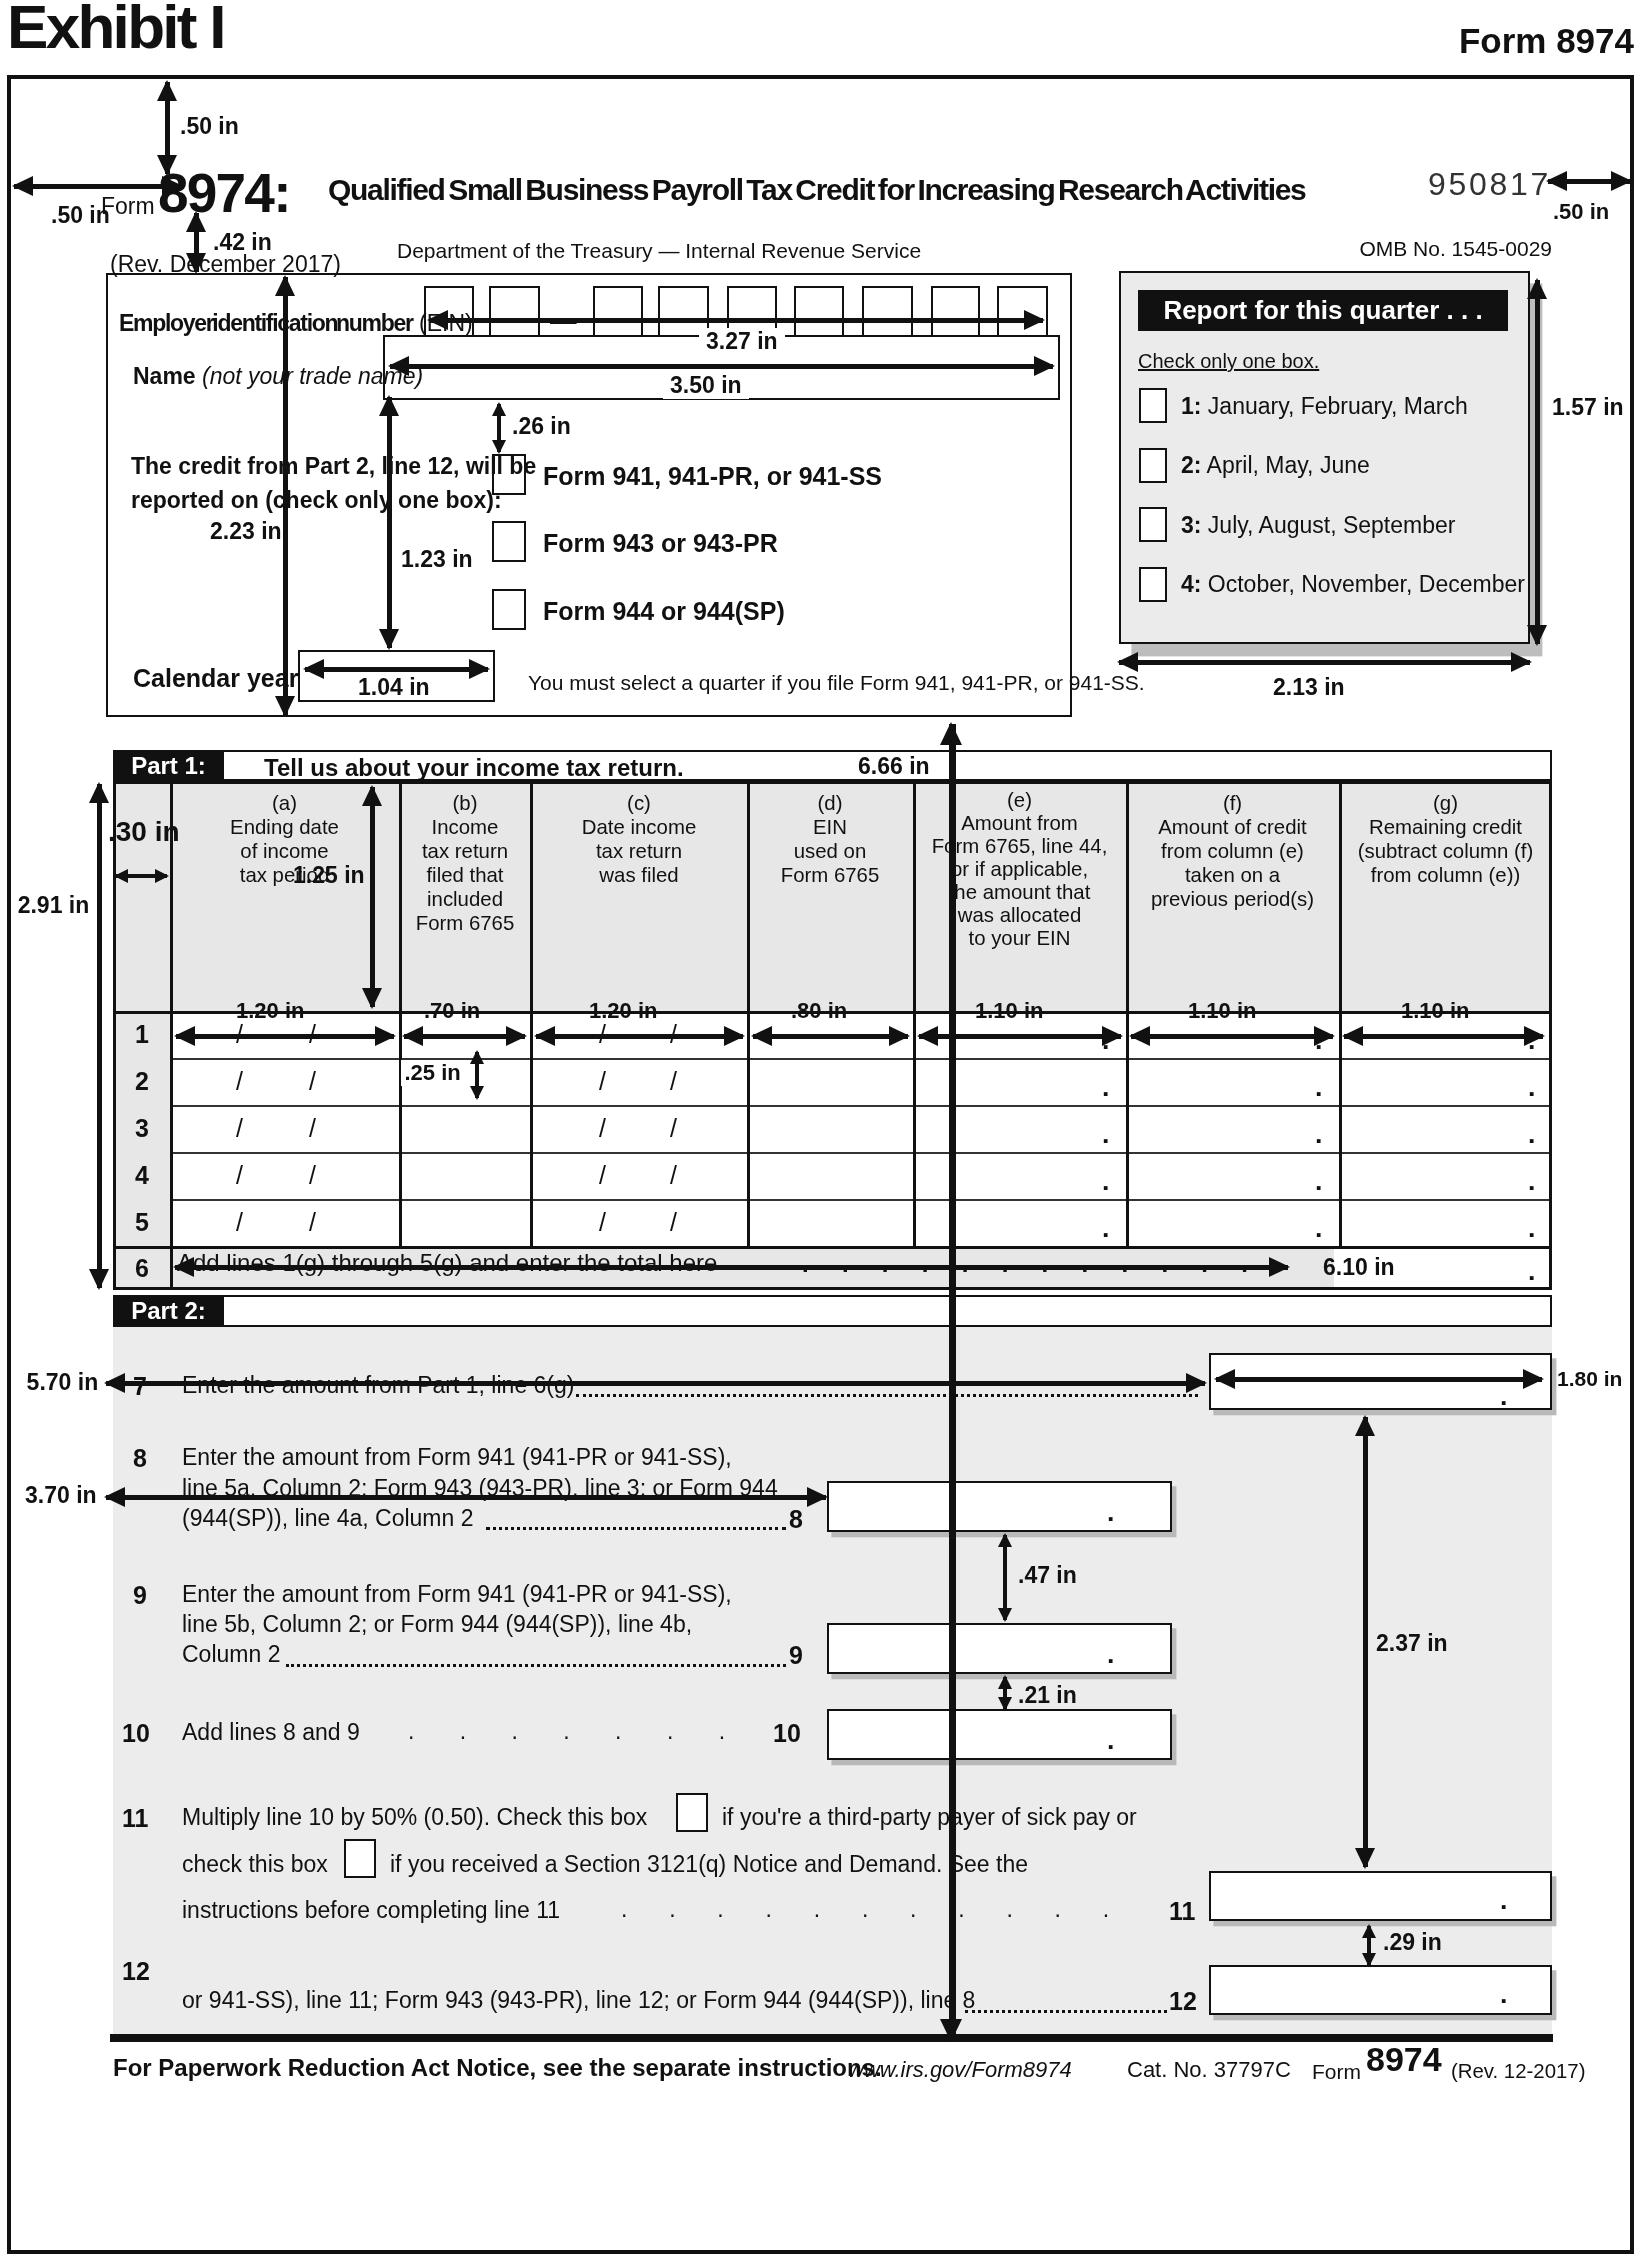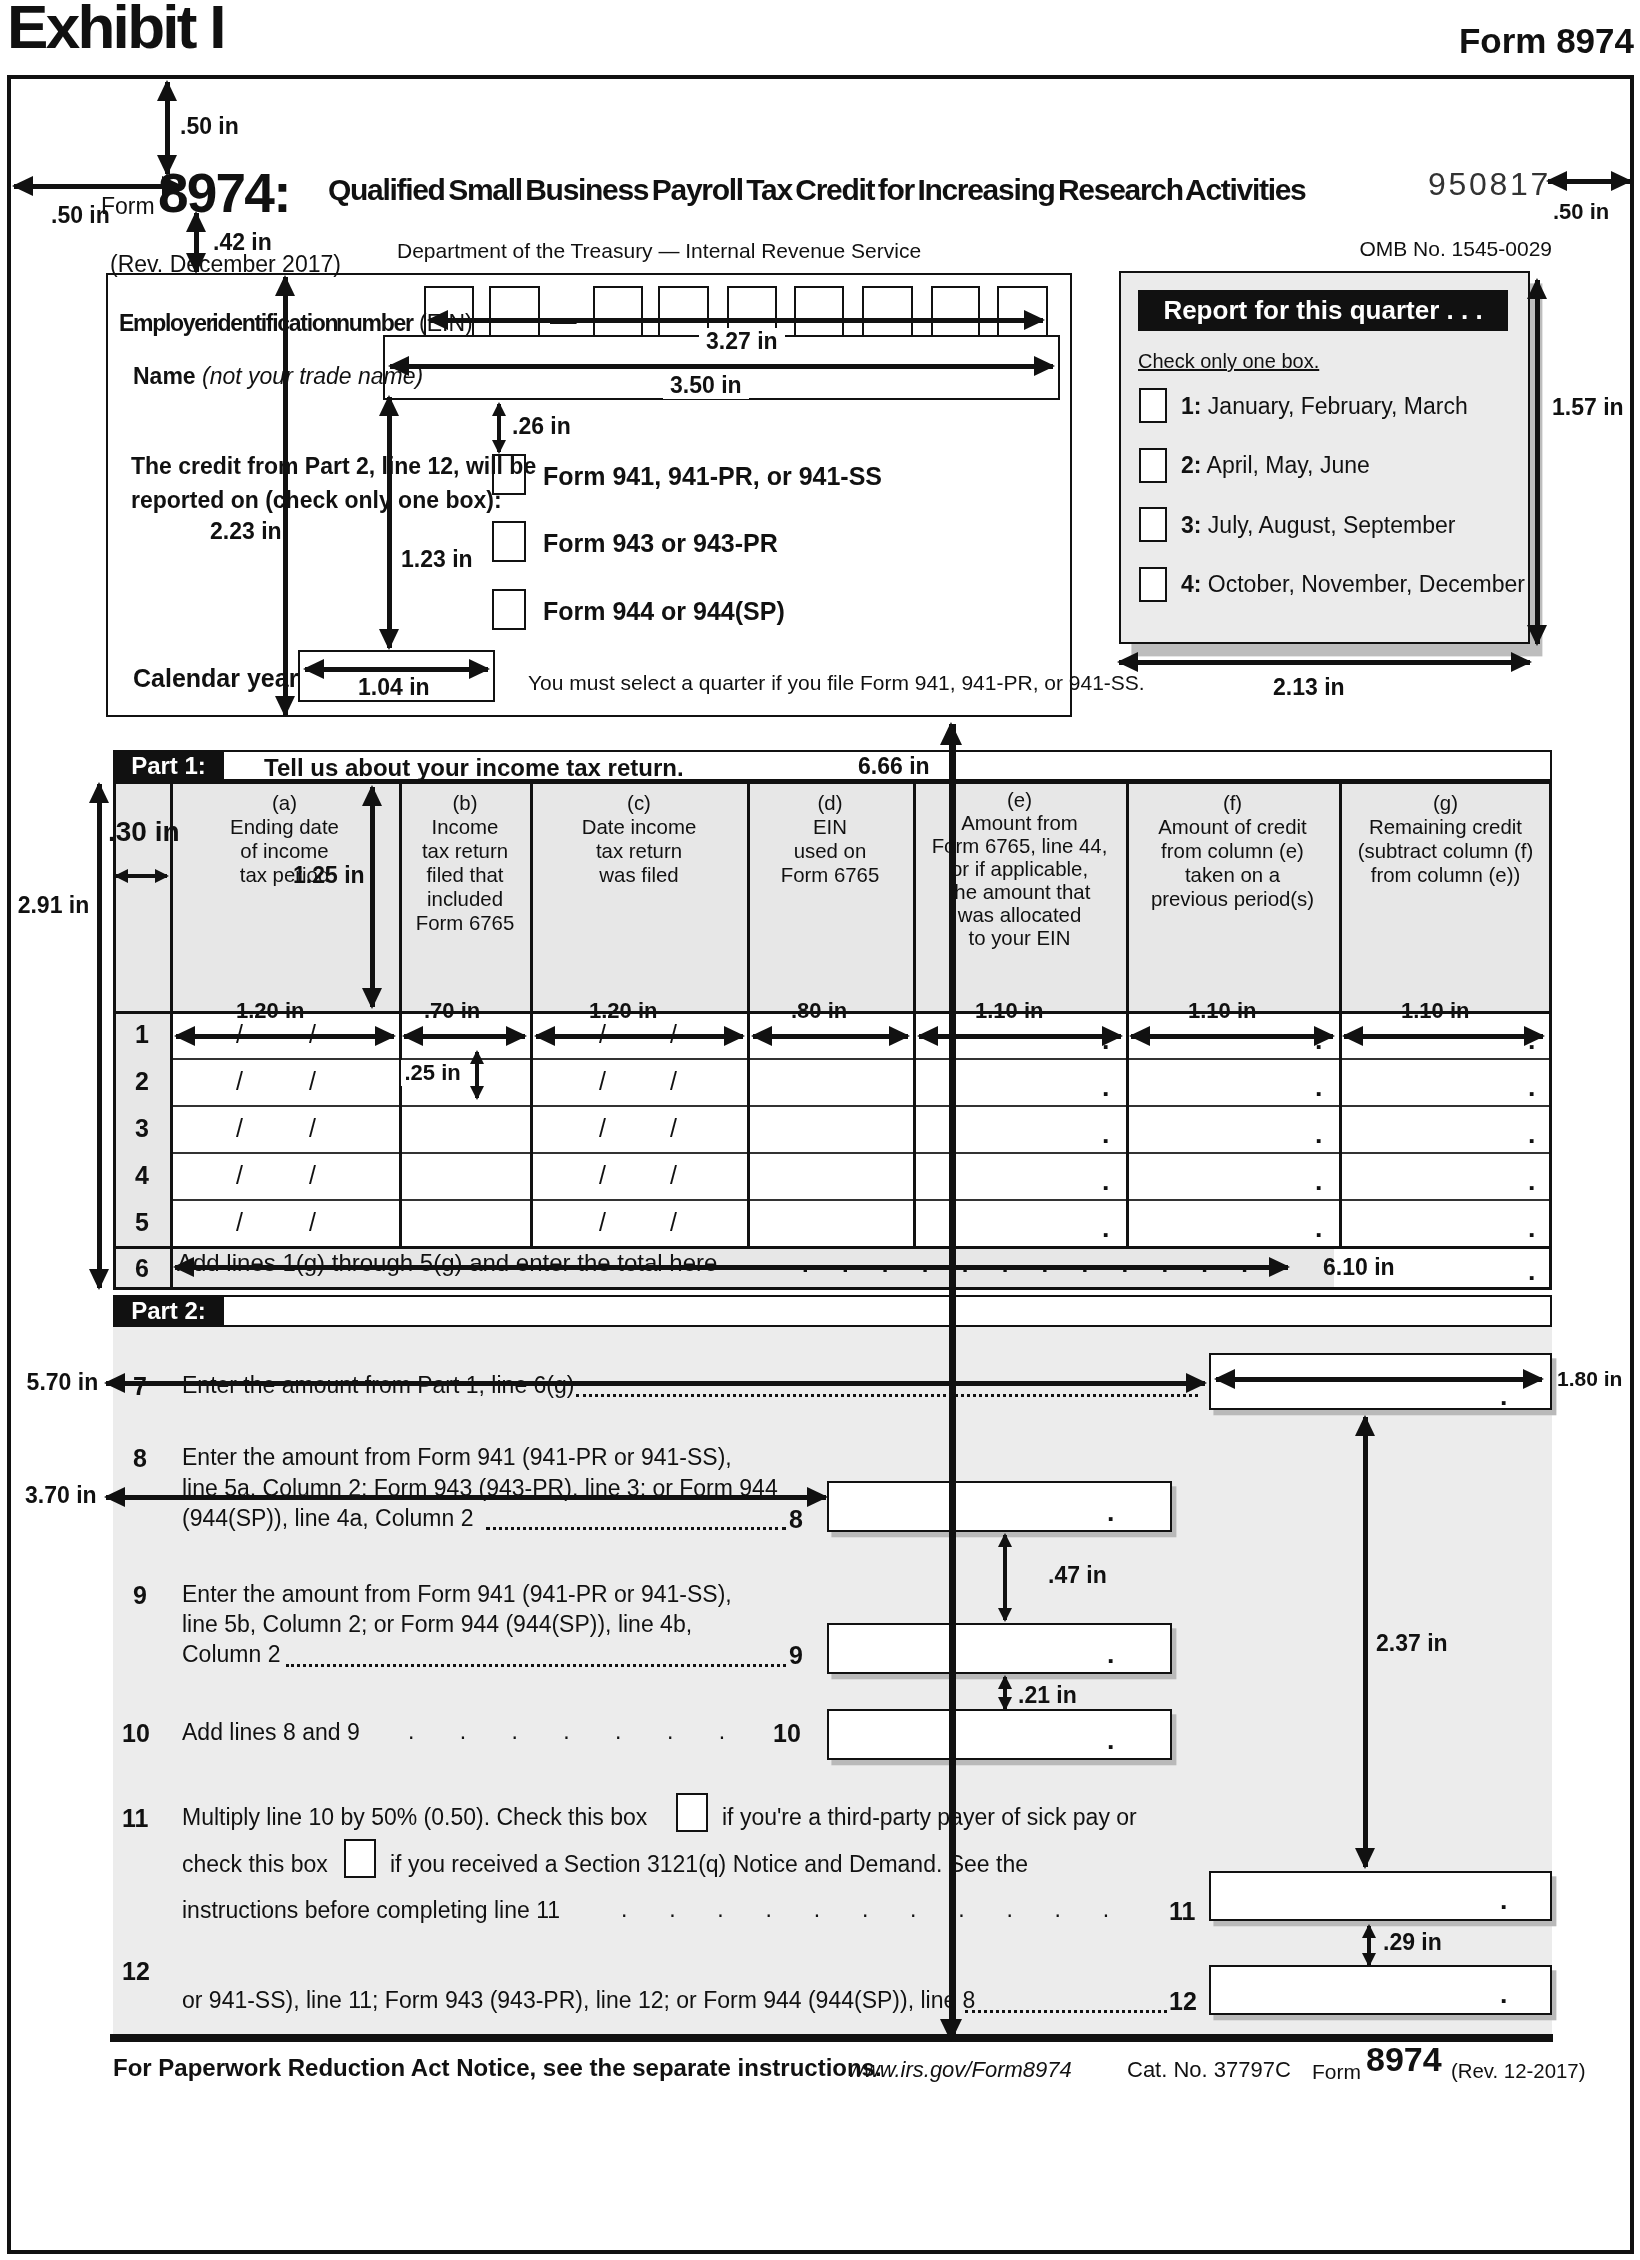--- a/index.html
+++ b/index.html
@@ -332,21 +332,21 @@
   <div class="t" style="left:182px; top:1474px;">line 5a, Column 2; Form 943 (943-PR), line 3; or Form 944</div>
   <div class="t" style="left:182px; top:1504px;">(944(SP)), line 4a, Column 2</div>
   <div class="dotlead" style="left:486px; top:1500px; width:300px; height:30px;"></div>
   <div class="t b" style="left:789px; top:1504px; font-size:25px;">8</div>
   <div class="ah" style="left:106px; top:1495px; width:720px;"></div>
   <div class="dim" style="left:25px; top:1482px;">3.70 in</div>
   <div class="amt" style="left:827px; top:1481px; width:345px; height:51px;"></div>
   <div class="dec" style="left:1107px; top:1497px;">.</div>
 
   <div class="av sm" style="left:1003px; top:1535px; height:85px;"></div>
-  <div class="dim" style="left:1048px; top:1562px;">.47 in</div>
+  <div class="dim" style="left:1018px; top:1562px;">.47 in</div>
 
   <div class="t b" style="left:133px; top:1580px; font-size:25px;">9</div>
   <div class="t" style="left:182px; top:1580px;">Enter the amount from Form 941 (941-PR or 941-SS),</div>
   <div class="t" style="left:182px; top:1610px;">line 5b, Column 2; or Form 944 (944(SP)), line 4b,</div>
   <div class="t" style="left:182px; top:1640px;">Column 2</div>
   <div class="dotlead" style="left:286px; top:1637px; width:500px; height:30px;"></div>
   <div class="t b" style="left:789px; top:1640px; font-size:25px;">9</div>
   <div class="amt" style="left:827px; top:1623px; width:345px; height:51px;"></div>
   <div class="dec" style="left:1107px; top:1639px;">.</div>
 

